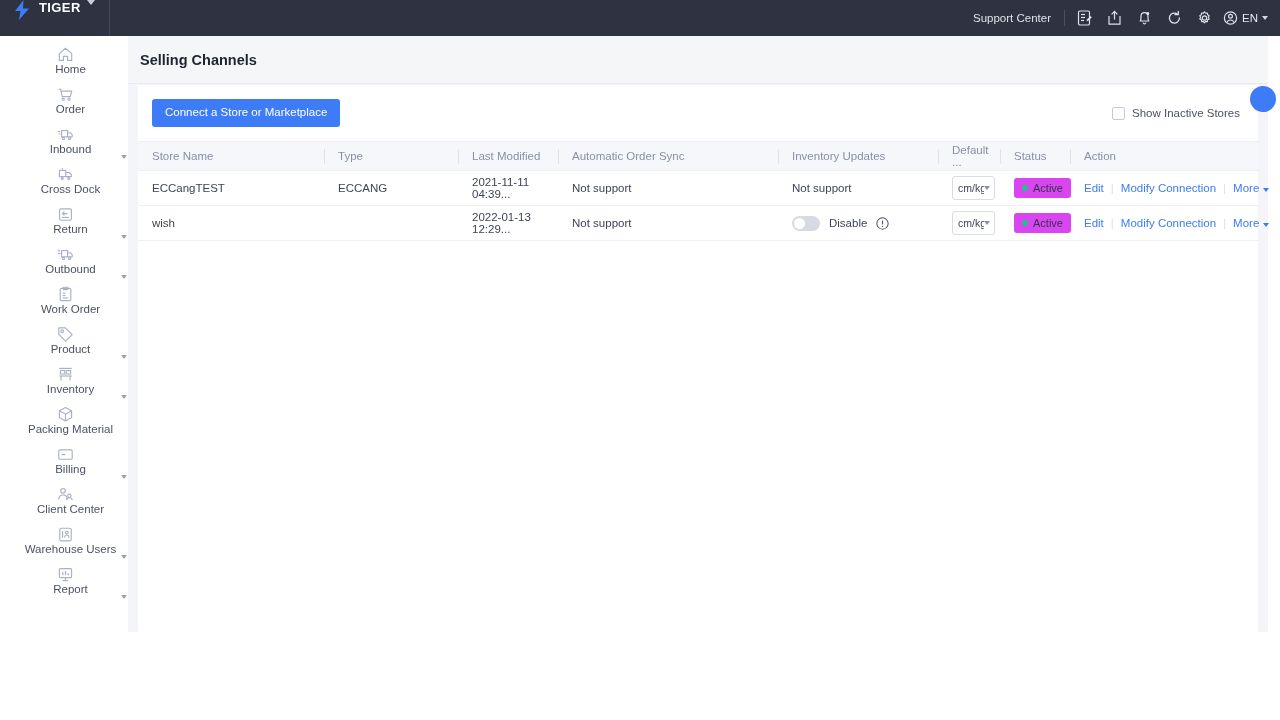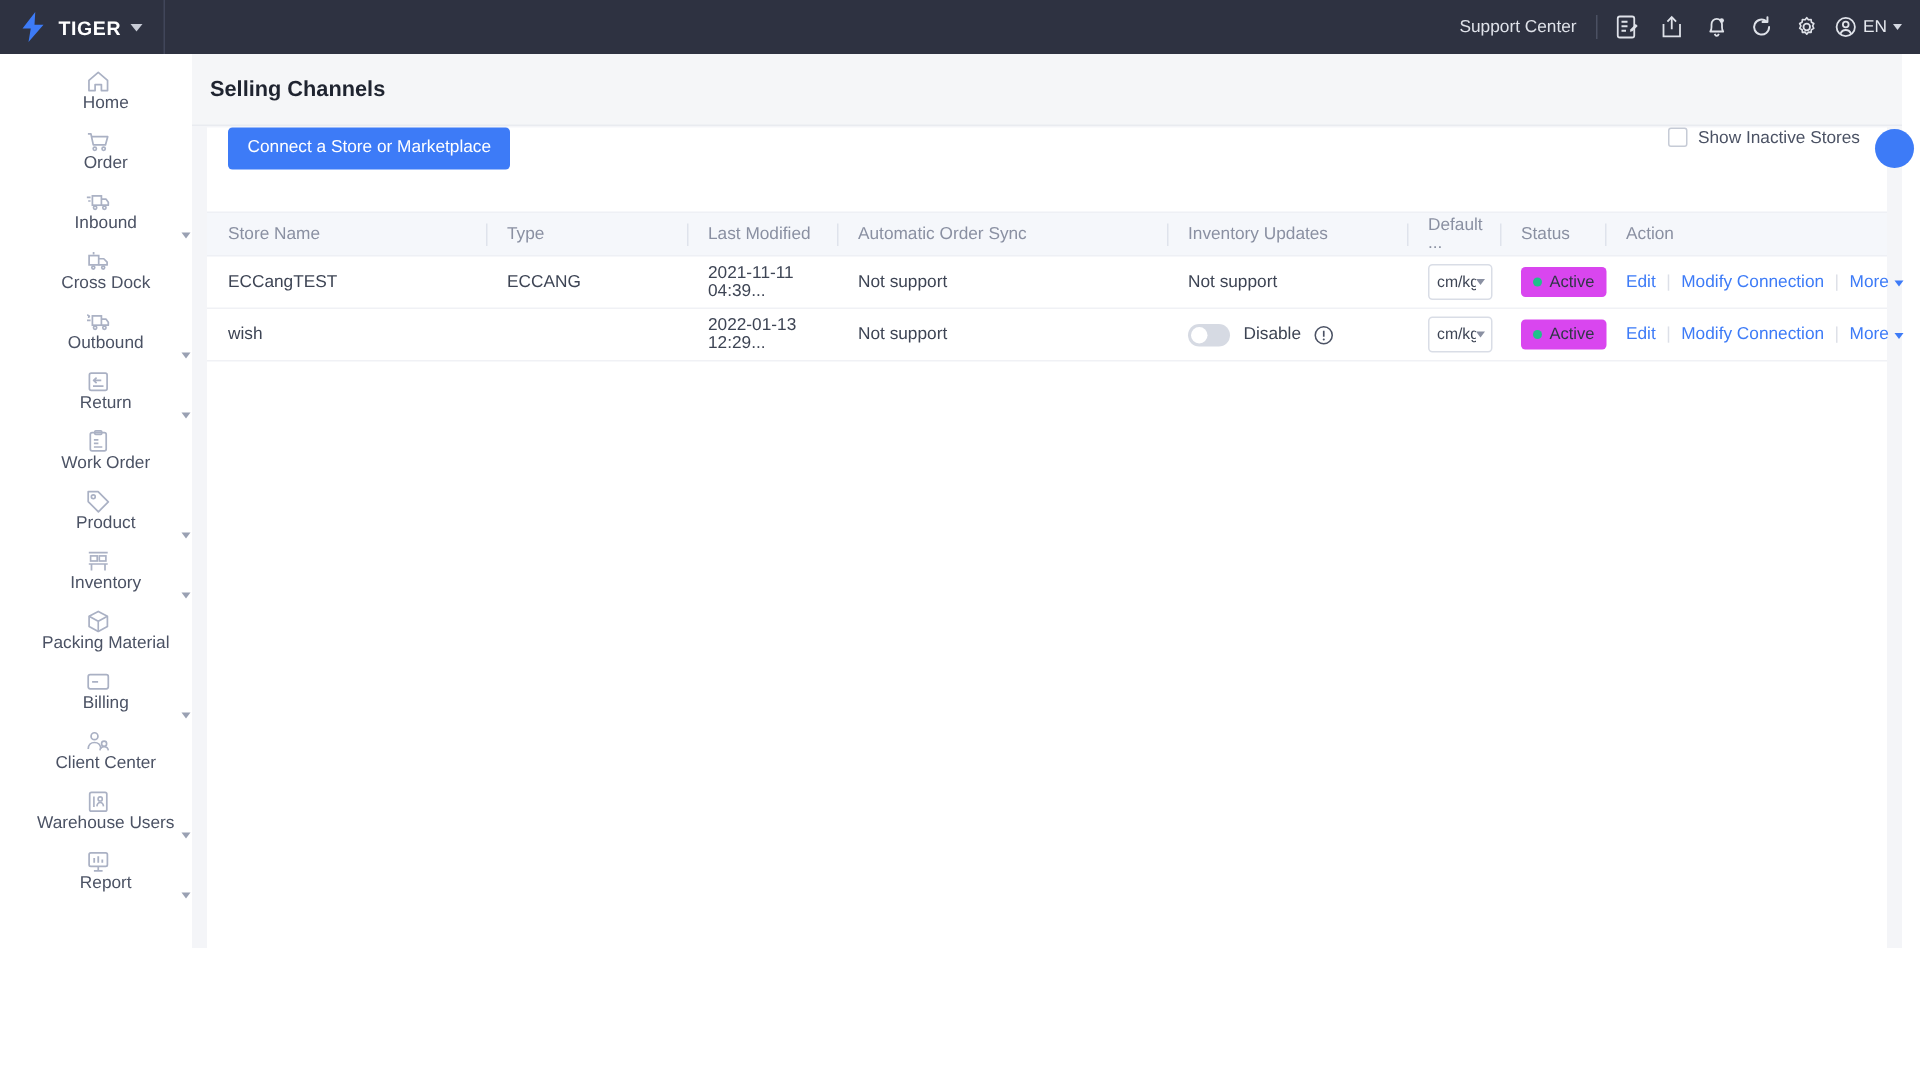--- a/index.html
+++ b/index.html
@@ -12,21 +12,21 @@
 
   
   .topbar {
     position: absolute; top: 0; left: 0;
     width: 1280px; height: 36px;
     background: #2e3241;
     display: flex; align-items: center;
     color: #ffffff;
   }
   .logo-zone {
-    display: flex; align-items: center;
+    display: flex; 
     height: 36px; padding: 0 14px 0 14px;
     border-right: 1px solid #41465a;
     min-width: 96px;
   }
   .bolt { width: 16px; height: 20px; margin-right: 9px; flex: none; }
   .brand {
     font-size: 13px; font-weight: bold; letter-spacing: .4px;
     color: #ffffff;
   }
   .caret-w {
@@ -97,21 +97,21 @@
     border-bottom: 1px solid #e9ebf0;
   }
   .page-title { font-size: 14.5px; font-weight: bold; color: #1f2430; }
 
   .panel {
     position: absolute; top: 49px; left: 10px;
     width: 1120px; height: 671px;
     background: #ffffff;
   }
   .toolbar {
-    height: 56px; display: flex; align-items: flex-start;
+    height: 56px; display: flex; align-items: center;
     padding: 0 10px 0 14px;
   }
   .btn-primary {
     background: #3d7bf7; color: #ffffff;
     font-size: 11.5px; font-family: "Liberation Sans", sans-serif;
     border: none; border-radius: 3px;
     padding: 8px 13px; cursor: pointer; line-height: 1;
   }
   .toolbar-right {
     margin-left: auto; display: flex; align-items: center; gap: 7px;
@@ -329,40 +329,40 @@
         <circle cx="11.8" cy="12.4" r="1" fill="none" stroke="#aab1c4" stroke-width="1.1"></circle>
         <line x1="5.4" y1="2" x2="5.4" y2="3.6" stroke="#aab1c4" stroke-width="1.15"></line>
       </svg>
     </span>
     <span class="nav-label">Cross Dock</span>
   </div>
 
   <div class="nav-item">
     <span class="nav-ico">
       <svg width="17" height="17" viewBox="0 0 17 17">
+        <rect x="2.6" y="2.8" width="11.8" height="11.4" rx="1.2" fill="none" stroke="#aab1c4" stroke-width="1.15"></rect>
+        <path d="M10.5 7.6 L5.6 7.6 M7.4 5.8 L5.4 7.6 L7.4 9.4" fill="none" stroke="#aab1c4" stroke-width="1.15" stroke-linejoin="round"></path>
+        <line x1="5" y1="11.4" x2="12" y2="11.4" stroke="#aab1c4" stroke-width="1.15"></line>
+      </svg>
+    </span>
+    <span class="nav-label">Return</span>
+    <span class="nav-chev"></span>
+  </div>
+
+  <div class="nav-item">
+    <span class="nav-ico">
+      <svg width="17" height="17" viewBox="0 0 17 17">
         <rect x="4.6" y="4.6" width="6" height="6.2" fill="none" stroke="#aab1c4" stroke-width="1.15"></rect>
         <path d="M10.6 6.7 L13.6 6.7 L15.2 8.8 L15.2 10.8 L10.6 10.8" fill="none" stroke="#aab1c4" stroke-width="1.15" stroke-linejoin="round"></path>
         <circle cx="6.4" cy="12.5" r="1.1" fill="none" stroke="#aab1c4" stroke-width="1.1"></circle>
         <circle cx="12.6" cy="12.5" r="1.1" fill="none" stroke="#aab1c4" stroke-width="1.1"></circle>
         <path d="M1 4 C2.6 4 3.2 5.4 1.6 5.4 M1 7.6 L3.4 7.6" fill="none" stroke="#aab1c4" stroke-width="1.15"></path>
       </svg>
     </span>
     <span class="nav-label">Outbound</span>
-    <span class="nav-chev"></span>
-  </div>
-
-  <div class="nav-item">
-    <span class="nav-ico">
-      <svg width="17" height="17" viewBox="0 0 17 17">
-        <rect x="2.6" y="2.8" width="11.8" height="11.4" rx="1.2" fill="none" stroke="#aab1c4" stroke-width="1.15"></rect>
-        <path d="M10.5 7.6 L5.6 7.6 M7.4 5.8 L5.4 7.6 L7.4 9.4" fill="none" stroke="#aab1c4" stroke-width="1.15" stroke-linejoin="round"></path>
-        <line x1="5" y1="11.4" x2="12" y2="11.4" stroke="#aab1c4" stroke-width="1.15"></line>
-      </svg>
-    </span>
-    <span class="nav-label">Return</span>
     <span class="nav-chev"></span>
   </div>
 
   <div class="nav-item">
     <span class="nav-ico">
       <svg width="17" height="17" viewBox="0 0 17 17">
         <rect x="3.2" y="2.4" width="10.6" height="12.2" rx="1.2" fill="none" stroke="#aab1c4" stroke-width="1.15"></rect>
         <rect x="6.2" y="1.2" width="4.6" height="2.4" rx="0.6" fill="none" stroke="#aab1c4" stroke-width="1.15"></rect>
         <line x1="5.6" y1="7.2" x2="8.6" y2="7.2" stroke="#aab1c4" stroke-width="1.1"></line>
         <line x1="5.6" y1="9.6" x2="8.6" y2="9.6" stroke="#aab1c4" stroke-width="1.1"></line>

